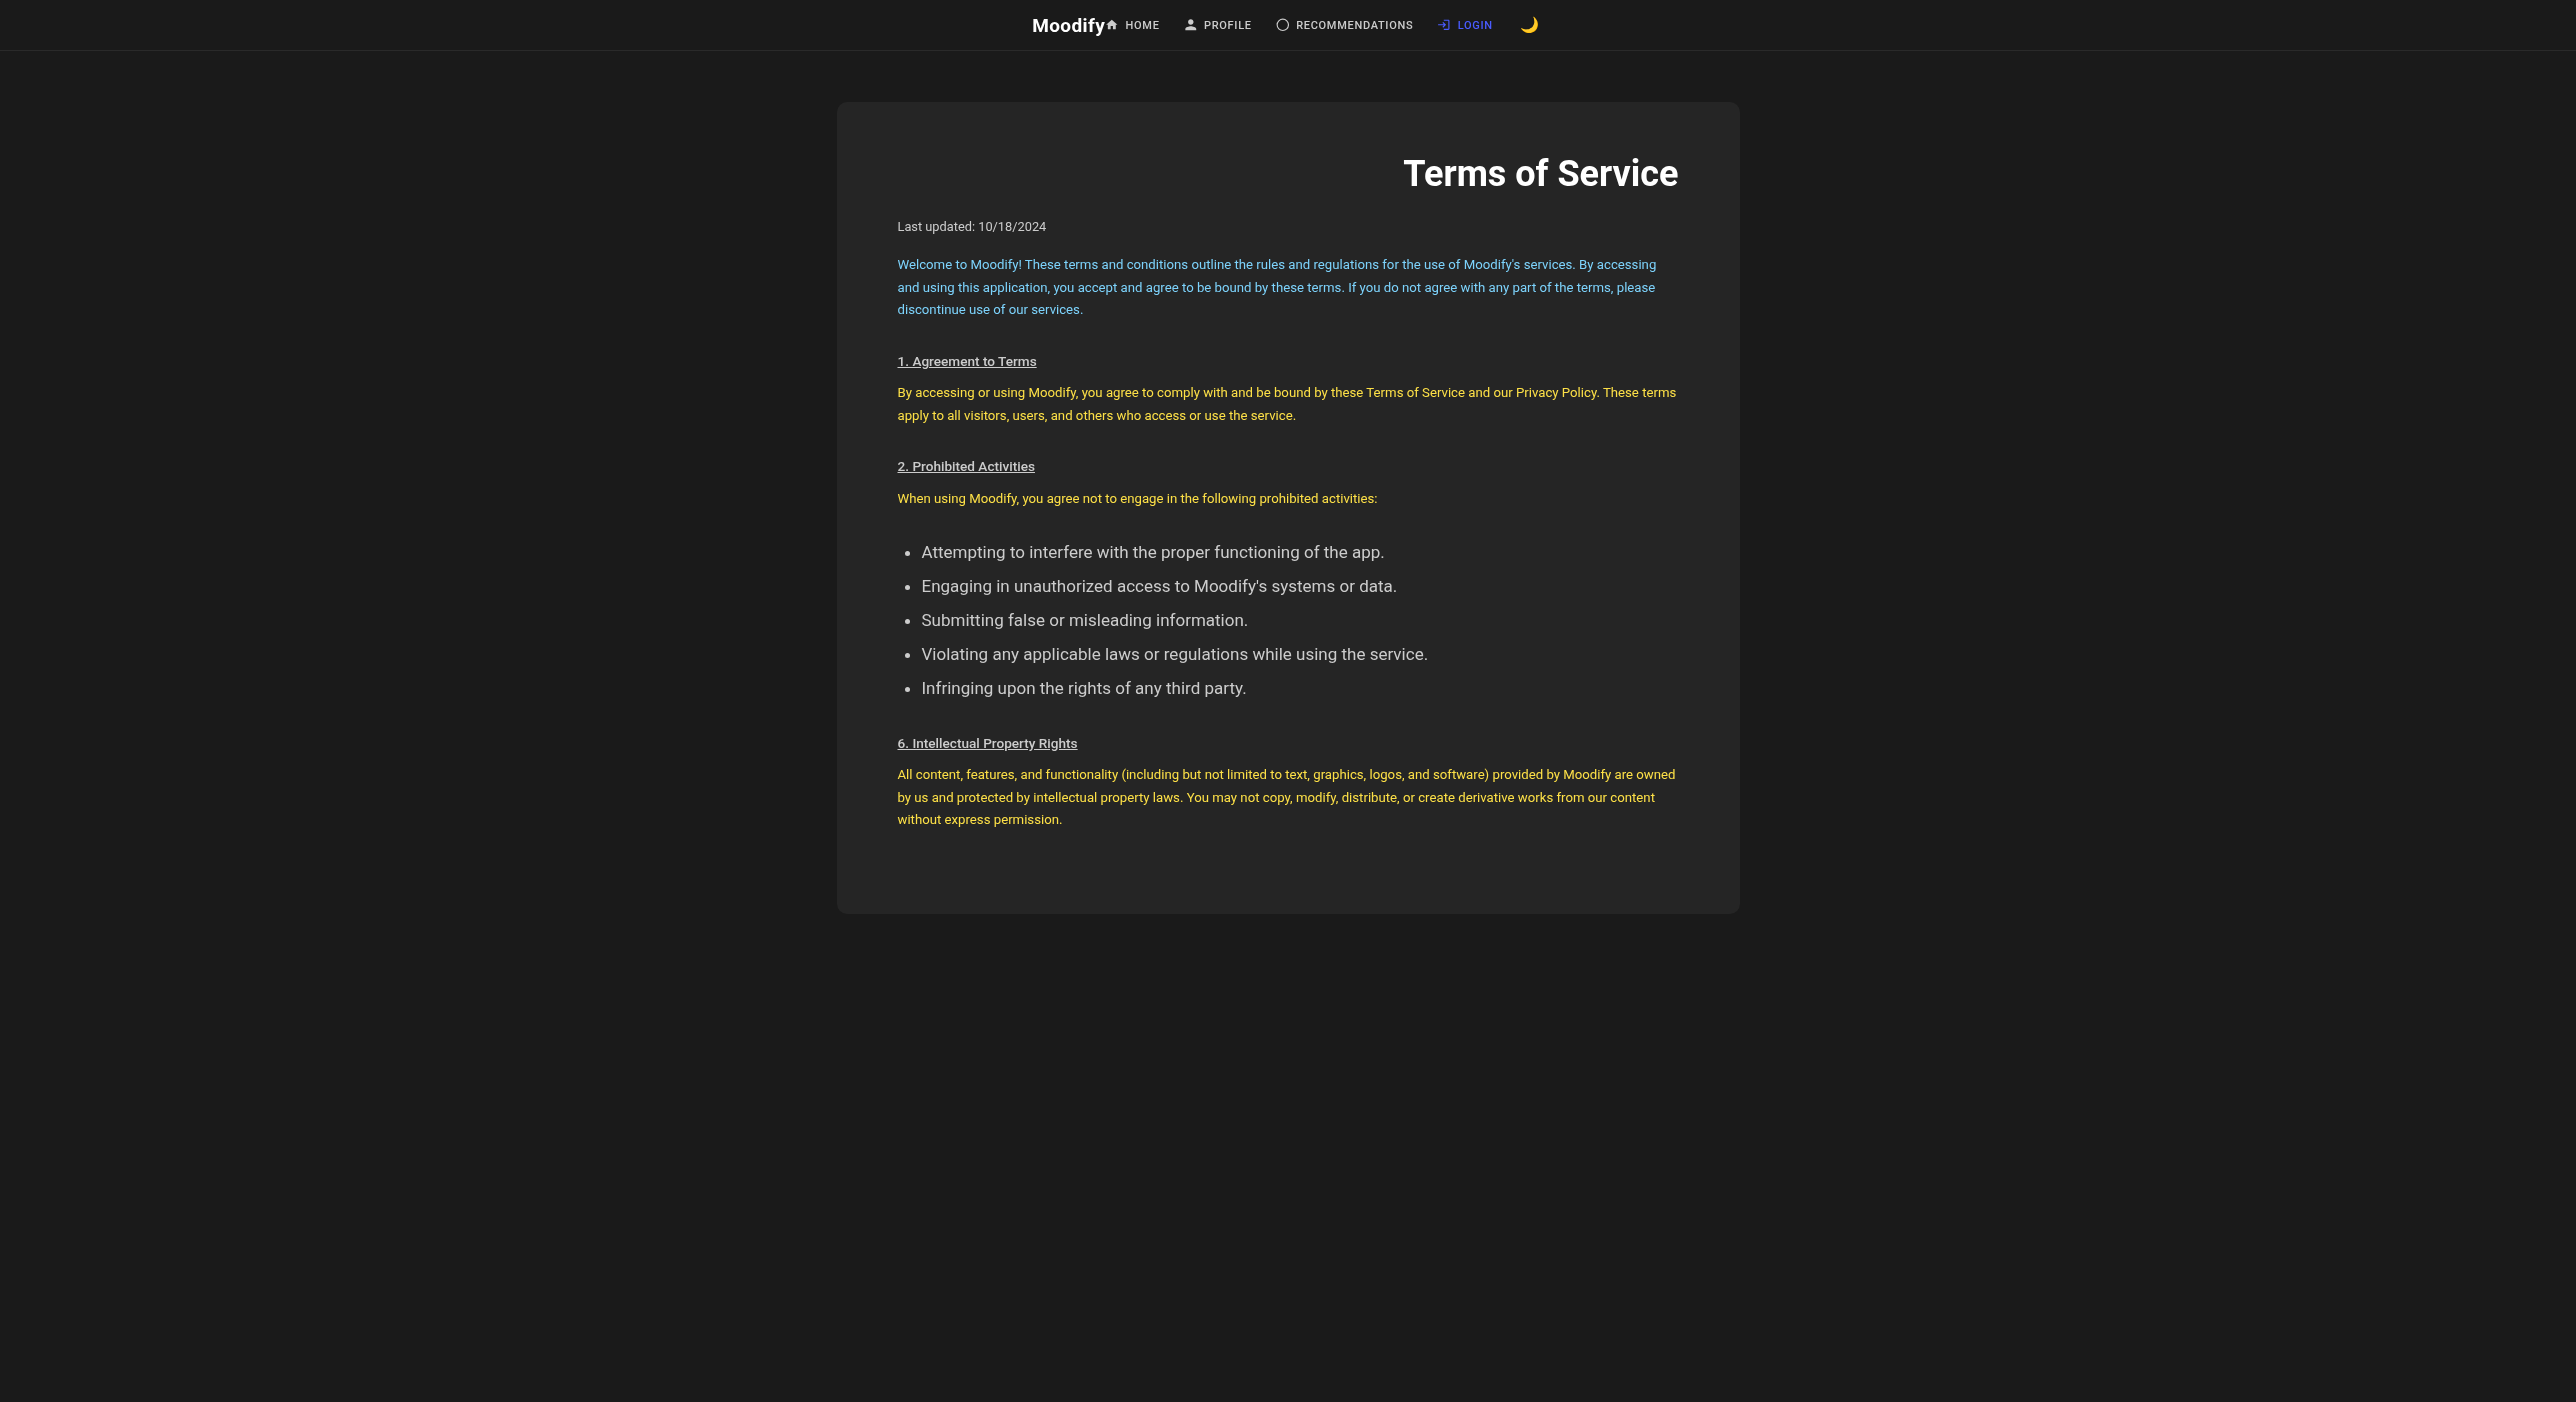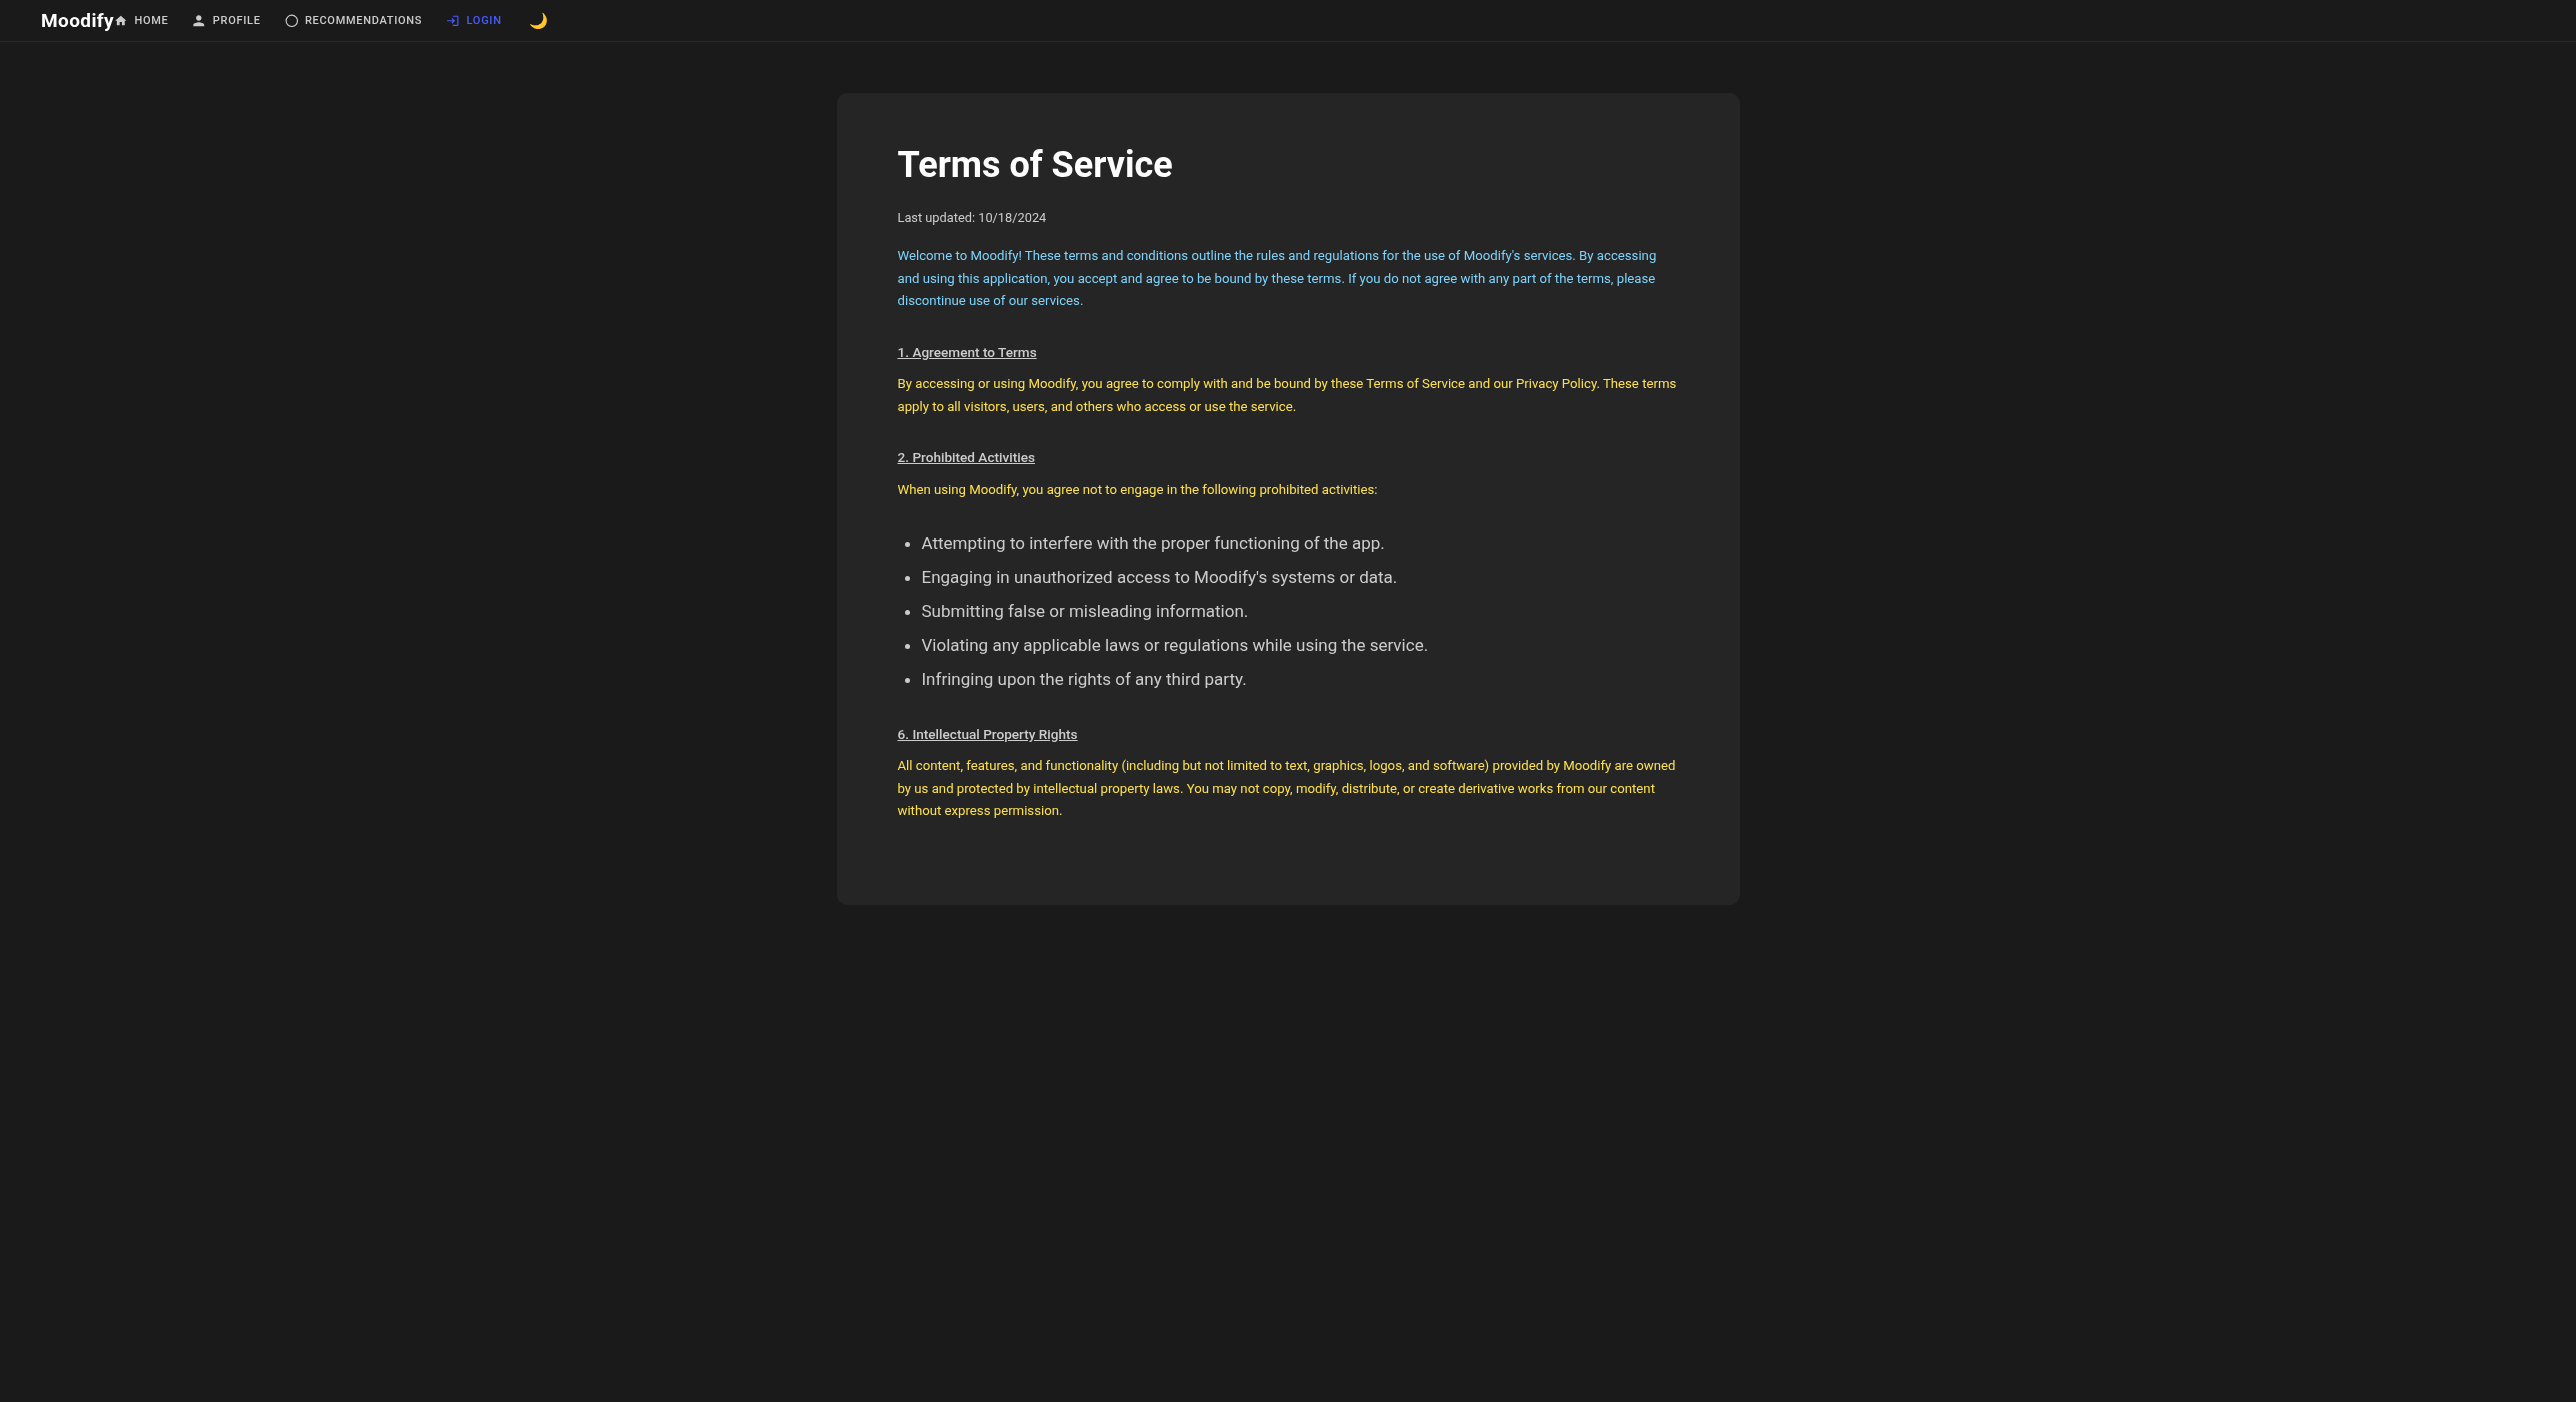--- a/index.html
+++ b/index.html
@@ -13,23 +13,23 @@
       color: #e8e8e8;
       font-family: -apple-system, BlinkMacSystemFont, 'Segoe UI', Roboto, Oxygen, Ubuntu, sans-serif;
       min-height: 100vh;
     }
 
     
     nav {
       background-color: #1a1a1a;
       display: flex;
       align-items: center;
-      justify-content: flex-start;
+      justify-content: center;
       padding: 0 41px;
-      height: 42px;
+      height: 51px;
       border-bottom: 0.9px solid #2a2a2a;
     }
 
     .nav-logo {
       font-size: 19px;
       font-weight: 700;
       color: #ffffff;
       letter-spacing: 0.4px;
     }
 
@@ -90,20 +90,21 @@
       padding: 51px 61px;
       max-width: 903px;
       width: 100%;
     }
 
     .page-title {
       font-size: 36px;
       font-weight: 700;
       color: #ffffff;
       margin-bottom: 24px;
+      text-align: right;
     }
 
     .last-updated {
       font-size: 12.8px;
       color: #cccccc;
       margin-bottom: 20.4px;
     }
 
     .intro-text {
       font-size: 13.2px;

